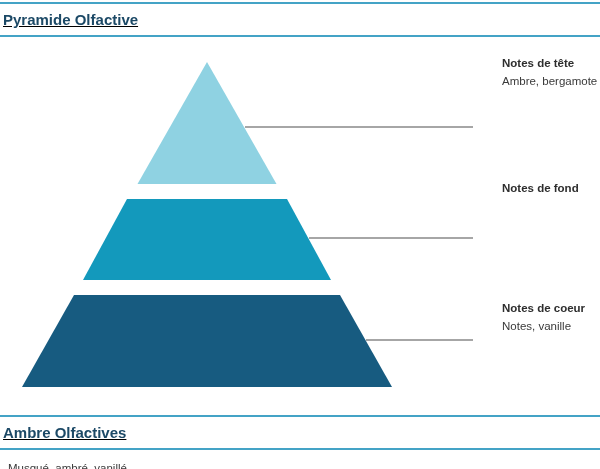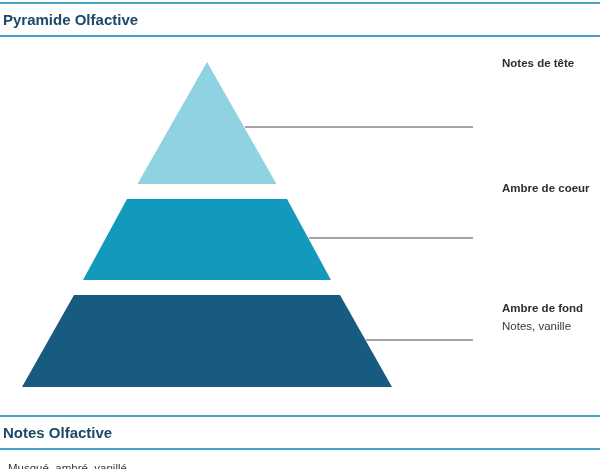--- a/index.html
+++ b/index.html
@@ -7,20 +7,21 @@
     width:600px; height:469px;
     background:#ffffff;
     font-family:"Liberation Sans", sans-serif;
     overflow:hidden;
     position:relative;
   }
   .section-header {
     border-top:2px solid #44A3C6;
     border-bottom:2px solid #44A3C6;
     padding:6px 0 5px 3px;
+    text-decoration:underline;
   }
   .section-header h2 {
     margin:0;
     font-size:15px;
     font-weight:bold;
     color:#1C4966;
     line-height:20px;
   }
   #pyramide-section { margin-top:2px; }
   #diagram {
@@ -67,27 +68,28 @@
     <polygon points="207,60 276.5,182 137.5,182" fill="#8FD2E2"></polygon>
     <polygon points="127,197 287,197 331,278 83,278" fill="#1399BC"></polygon>
     <polygon points="74,293 340,293 392,385 22,385" fill="#175B80"></polygon>
     <line x1="245" y1="125" x2="473" y2="125" stroke-width="2" stroke="#A6A6A6"></line>
     <line x1="309" y1="236" x2="473" y2="236" stroke-width="2" stroke="#A6A6A6"></line>
     <line x1="366" y1="338" x2="473" y2="338" stroke-width="2" stroke="#A6A6A6"></line>
   </svg>
 
   <div id="label-tete" class="level-label">
     <div class="lbl-title">Notes de tête</div>
+    <div class="lbl-notes">Ambre, bergamote</div>
   </div>
   <div id="label-coeur" class="level-label">
-    <div class="lbl-title">Ambre de coeur</div>
+    <div class="lbl-title">Notes de fond</div>
   </div>
   <div id="label-fond" class="level-label">
-    <div class="lbl-title">Ambre de fond</div>
+    <div class="lbl-title">Notes de coeur</div>
     <div class="lbl-notes">Notes, vanille</div>
   </div>
 </div>
 
 <div id="notes-section" class="section-header">
-  <h2>Notes Olfactive</h2>
+  <h2>Ambre Olfactives</h2>
 </div>
 
 <div id="notes-body">Musqué, ambré, vanillé</div>
 
 </body></html>

